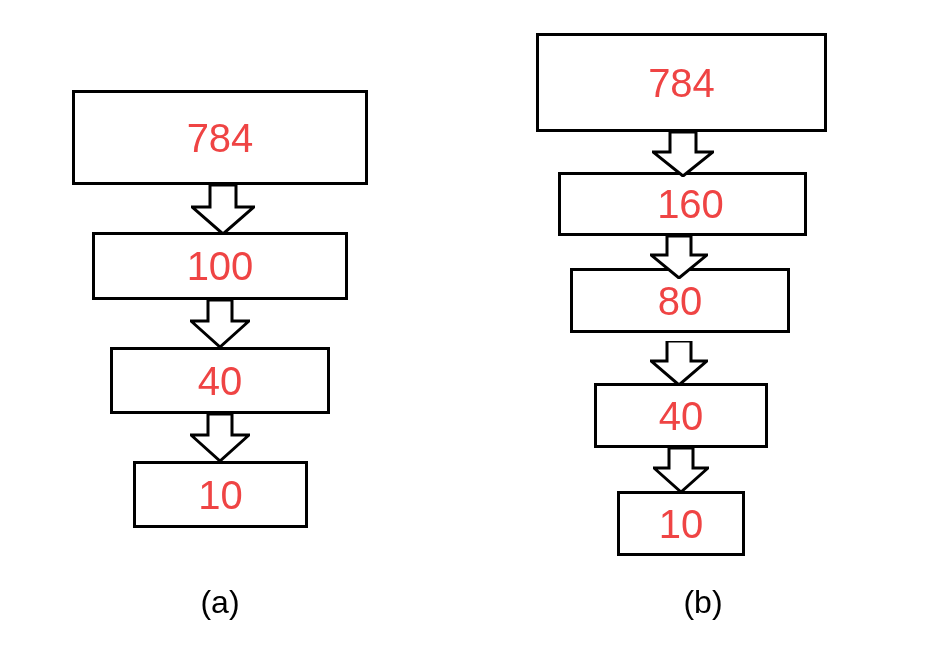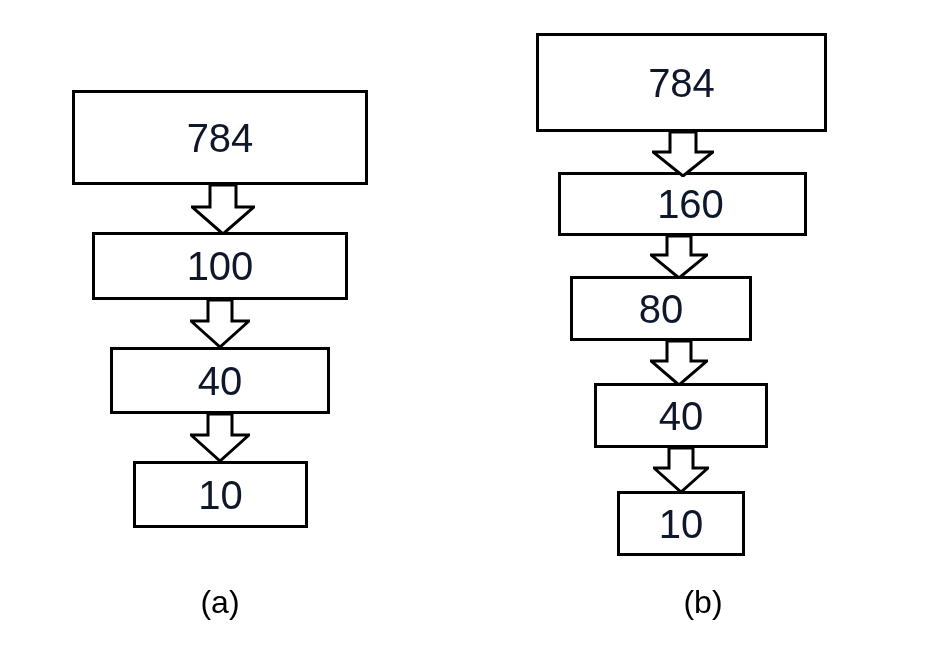--- a/index.html
+++ b/index.html
@@ -36,21 +36,21 @@
     border: 3px solid #000000;
     background: #ffffff;
     display: flex;
     align-items: center;
     justify-content: center;
   }
   .layer-label {
     font-family: "Liberation Sans", sans-serif;
     font-size: 40px;
     line-height: 1;
-    color: #0f172a;
+    color: #ef4444;
     letter-spacing: 0px;
     user-select: none;
   }
   .arrow {
     position: absolute;
   }
   .arrow svg { display: block; }
   .panel-caption {
     position: absolute;
     width: 100%;
@@ -95,21 +95,21 @@
         <polygon points="18.0,0.0 42.0,0.0 42.0,21.0 59.0,21.0 30.0,47.0 1.0,21.0 18.0,21.0" fill="#ffffff" stroke="#000000" stroke-width="3" stroke-linejoin="miter"></polygon>
       </svg>
     </div>
     <div class="panel-caption" style="top: 584px; left: 0px; width: 440px;">(a)</div>
     <div class="layer-box" style="left: 536px; top: 33px; width: 291px; height: 99px;">
       <span class="layer-label">784</span>
     </div>
     <div class="layer-box" style="left: 558px; top: 172px; width: 249px; height: 64px; padding-left: 16px;">
       <span class="layer-label">160</span>
     </div>
-    <div class="layer-box" style="left: 570px; top: 276px; width: 182px; height: 65px;">
+    <div class="layer-box" style="left: 570px; top: 268px; width: 220px; height: 65px;">
       <span class="layer-label">80</span>
     </div>
     <div class="layer-box" style="left: 594px; top: 383px; width: 174px; height: 65px;">
       <span class="layer-label">40</span>
     </div>
     <div class="layer-box" style="left: 617px; top: 491px; width: 128px; height: 65px;">
       <span class="layer-label">10</span>
     </div>
     <div class="arrow" style="left: 652px; top: 132px;">
       <svg width="62" height="45" viewBox="0 0 62 45">

